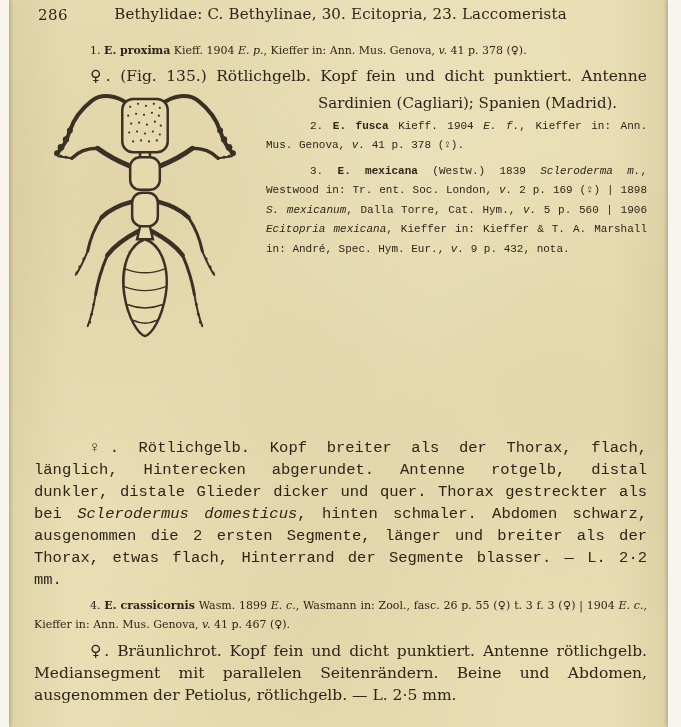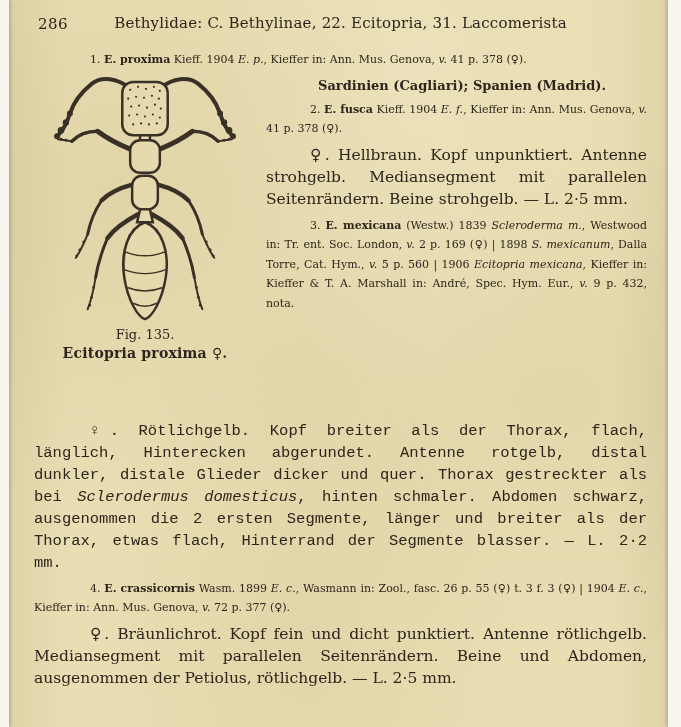--- a/index.html
+++ b/index.html
@@ -11,30 +11,30 @@
       radial-gradient(ellipse at 18% 28%, rgba(146,124,72,.10), transparent 42%),
       radial-gradient(ellipse at 82% 55%, rgba(146,124,72,.08), transparent 45%),
       radial-gradient(ellipse at 45% 85%, rgba(146,124,72,.09), transparent 40%),
       radial-gradient(ellipse at 60% 12%, rgba(255,255,255,.10), transparent 35%),
       linear-gradient(90deg, rgba(118,98,54,.10), rgba(0,0,0,0) 10%, rgba(0,0,0,0) 90%, rgba(118,98,54,.12));
     color:#2d251b;
   }
   .edge{position:absolute;top:0;bottom:0;background:#f7f5ee;z-index:5;}
   .edge-left{left:0;width:9px;box-shadow:2px 0 3px rgba(90,75,40,.25);}
   .edge-right{right:0;width:13px;box-shadow:-2px 0 3px rgba(90,75,40,.25);}
-  .content{position:relative;padding:14px 34px 0 34px;z-index:1;}
+  .content{position:relative;padding:5px 34px 0 34px;z-index:1;}
   .running-head{position:relative;height:24px;margin-bottom:12px;font-size:15px;}
   .pagenum{position:absolute;left:4px;top:1px;letter-spacing:.5px;}
   .rtitle{display:block;text-align:center;letter-spacing:.2px;}
   p{margin:0;}
   .ref{font-size:11px;line-height:19.5px;text-align:justify;}
   .desc{font-size:15.5px;line-height:22px;text-align:justify;}
-  .small{font-size:13px;line-height:18px;font-weight:bold;}
+  .small{font-size:15px;line-height:18px;}
   .indent{text-indent:56px;}
-  .indent2{text-indent:44px;}
+  .indent2{text-indent:44px;font-family:Liberation Mono, monospace;}
   .loc{text-indent:52px;margin-top:7px;margin-bottom:5px;}
   .first-line{text-align-last:justify;margin-top:4px;}
   .rb{font-weight:700;}
   .ri{font-style:italic;}
   .e1-ref{margin-top:10px;}
   .e2-ref{margin-top:3px;}
   .e2-desc{margin-top:5px;}
   .e3-ref{margin-top:6px;}
   .e3-desc{clear:left;font-family:Liberation Mono, monospace;}
   .e4-ref{margin-top:5px;}
@@ -48,25 +48,26 @@
 <body>
 
 <div class="page">
   <div class="edge edge-left"></div>
   <div class="edge edge-right"></div>
 
   <div class="content">
 
     <div class="running-head">
       <span class="pagenum">286</span>
-      <span class="rtitle">Bethylidae: C. Bethylinae, 22. Ecitopria, 31. Laccomerista</span>
+      <span class="rtitle">Bethylidae: C. Bethylinae, 30. Ecitopria, 23. Laccomerista</span>
     </div>
 
     <p class="ref indent e1-ref"><span>1. </span><span class="rb">E. proxima</span><span> Kieff. 1904 </span><span class="ri">E. p.</span><span>, Kieffer in: Ann. Mus. Genova, </span><span class="ri">v.</span><span> 41 p. 378 (♀).</span></p>
 
+    <p class="desc indent first-line"><span>♀. (Fig. 135.) Rötlichgelb. Kopf fein und dicht punktiert. Antenne</span></p>
 
     <figure class="fig-float" style="margin-left:0">
       <svg width="198" height="252" viewBox="0 0 200 255" aria-hidden="true">
         <g stroke="#3a3126" fill="none" stroke-linecap="round">
           <path d="M84,14 C72,4 56,2 46,10 C36,18 28,28 24,40 C21,50 18,56 12,62" stroke-width="4"></path>
           <path d="M116,14 C128,4 144,2 154,10 C164,18 172,28 176,40 C179,50 182,56 188,62" stroke-width="4"></path>
           <g fill="#3a3126" stroke="none">
             <circle cx="24" cy="40" r="3"></circle>
               <circle cx="20" cy="49" r="3.2"></circle>
               <circle cx="15" cy="57" r="3.4"></circle>
@@ -150,31 +151,26 @@
             <circle cx="92" cy="41" r="1.1"></circle>
             <circle cx="100" cy="43" r="1.1"></circle>
             <circle cx="108" cy="41" r="1.1"></circle>
             <circle cx="115" cy="44" r="1.1"></circle>
           <circle cx="88" cy="51" r="1.1"></circle>
             <circle cx="96" cy="50" r="1.1"></circle>
             <circle cx="104" cy="51" r="1.1"></circle>
             <circle cx="112" cy="50" r="1.1"></circle>
         </g>
       </svg>
-      <figcaption>
-        <div class="figcap1">Fig. 135.</div>
-        <div class="figcap2">Ecitopria proxima ♀.</div>
-      </figcaption>
     </figure>
 
     <p class="small loc">Sardinien (Cagliari); Spanien (Madrid).</p>
 
     <p class="ref indent2 e2-ref"><span>2. </span><span class="rb">E. fusca</span><span> Kieff. 1904 </span><span class="ri">E. f.</span><span>, Kieffer in: Ann. Mus. Genova, </span><span class="ri">v.</span><span> 41 p. 378 (♀).</span></p>
-    <p class="desc indent2 e2-desc"><span>♀. Hellbraun. Kopf unpunktiert. Antenne strohgelb. Mediansegment mit parallelen Seitenrändern. Beine strohgelb. — L. 2·5 mm.</span></p>
 
     <p class="ref indent2 e3-ref"><span>3. </span><span class="rb">E. mexicana</span><span> (Westw.) 1839 </span><span class="ri">Scleroderma m.</span><span>, Westwood in: Tr. ent. Soc. London, </span><span class="ri">v.</span><span> 2 p. 169 (♀) | 1898 </span><span class="ri">S. mexicanum</span><span>, Dalla Torre, Cat. Hym., </span><span class="ri">v.</span><span> 5 p. 560 | 1906 </span><span class="ri">Ecitopria mexicana</span><span>, Kieffer in: Kieffer &amp; T. A. Marshall in: André, Spec. Hym. Eur., </span><span class="ri">v.</span><span> 9 p. 432, nota.</span></p>
     <p class="desc indent e3-desc"><span>♀. Rötlichgelb. Kopf breiter als der Thorax, flach, länglich, Hinterecken abgerundet. Antenne rotgelb, distal dunkler, distale Glieder dicker und quer. Thorax gestreckter als bei </span><span class="ri">Sclerodermus domesticus</span><span>, hinten schmaler. Abdomen schwarz, ausgenommen die 2 ersten Segmente, länger und breiter als der Thorax, etwas flach, Hinterrand der Segmente blasser. — L. 2·2 mm.</span></p>
 
-    <p class="ref indent e4-ref"><span>4. </span><span class="rb">E. crassicornis</span><span> Wasm. 1899 </span><span class="ri">E. c.</span><span>, Wasmann in: Zool., fasc. 26 p. 55 (♀) t. 3 f. 3 (♀) | 1904 </span><span class="ri">E. c.</span><span>, Kieffer in: Ann. Mus. Genova, </span><span class="ri">v.</span><span> 72 p. 377 (♀).</span></p>
+    <p class="ref indent e4-ref"><span>4. </span><span class="rb">E. crassicornis</span><span> Wasm. 1899 </span><span class="ri">E. c.</span><span>, Wasmann in: Zool., fasc. 26 p. 55 (♀) t. 3 f. 3 (♀) | 1904 </span><span class="ri">E. c.</span><span>, Kieffer in: Ann. Mus. Genova, </span><span class="ri">v.</span><span> 41 p. 467 (♀).</span></p>
     <p class="desc indent e4-desc"><span>♀. Bräunlichrot. Kopf fein und dicht punktiert. Antenne rötlichgelb. Mediansegment mit parallelen Seitenrändern. Beine und Abdomen, ausgenommen der Petiolus, rötlichgelb. — L. 2·5 mm.</span></p>
 
   </div>
 </div>
 
 </body></html>

